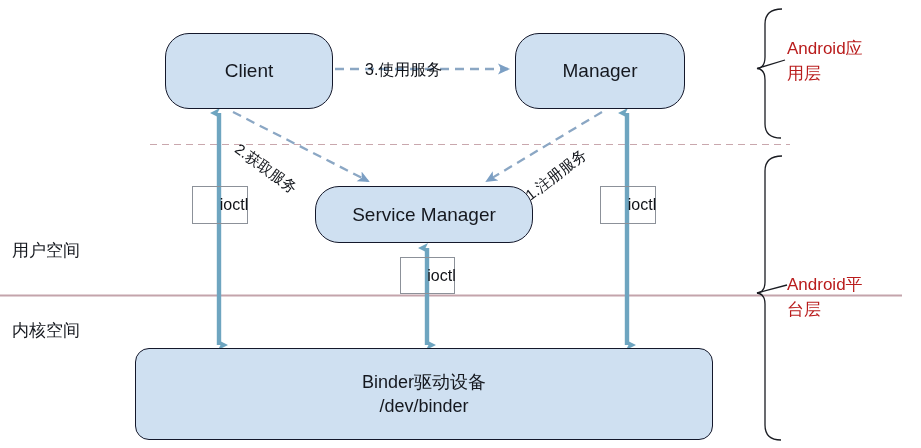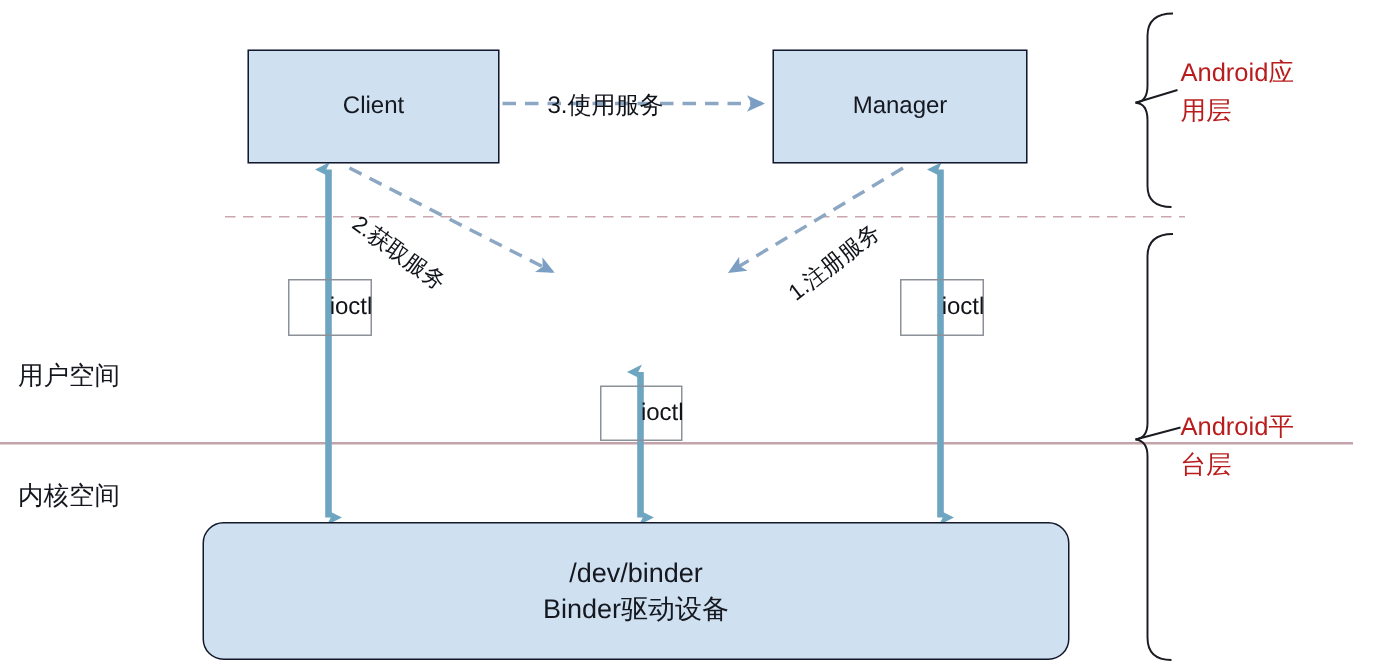--- a/index.html
+++ b/index.html
@@ -23,27 +23,27 @@
     top: 0;
     width: 921px;
     height: 448px;
     pointer-events: none;
   }
   .node {
     position: absolute;
     box-sizing: border-box;
     background: #cfe0f1;
     border: 1.6px solid #14182b;
-    border-radius: 0;
+    border-radius: 24px;
     display: flex;
     flex-direction: column;
     align-items: center;
     justify-content: center;
     color: #15181f;
-    font-size: 16px;
+    font-size: 19px;
     line-height: 1.35;
     text-align: center;
   }
   #node-client  { left: 165px; top: 33px;  width: 168px; height: 76px; }
   #node-server  { left: 515px; top: 33px;  width: 170px; height: 76px; }
   #node-sm      { left: 315px; top: 186px; width: 218px; height: 57px; }
   #node-binder  { left: 135px; top: 348px; width: 578px; height: 92px;
                   border-radius: 14px; font-size: 18px; }
   .node-line { display: block; }
 
@@ -146,24 +146,27 @@
   </svg>
 
   <div class="node" id="node-client">
     <span class="node-line">Client</span>
   </div>
 
   <div class="node" id="node-server">
     <span class="node-line">Manager</span>
   </div>
 
+  <div class="node" id="node-sm">
+    <span class="node-line">Service Manager</span>
+  </div>
 
   <div class="node" id="node-binder">
+    <span class="node-line">Binder驱动设备</span>
     <span class="node-line">/dev/binder</span>
-    <span class="node-line">Binder驱动设备</span>
   </div>
 
   <div class="ioctl-box" id="ioctl-left">ioctl</div>
   <div class="ioctl-box" id="ioctl-middle">ioctl</div>
   <div class="ioctl-box" id="ioctl-right">ioctl</div>
 
   <div class="edge-label" id="label-use-service">3.使用服务</div>
   <div class="edge-label" id="label-get-service">2.获取服务</div>
   <div class="edge-label" id="label-register-service">1.注册服务</div>
 

